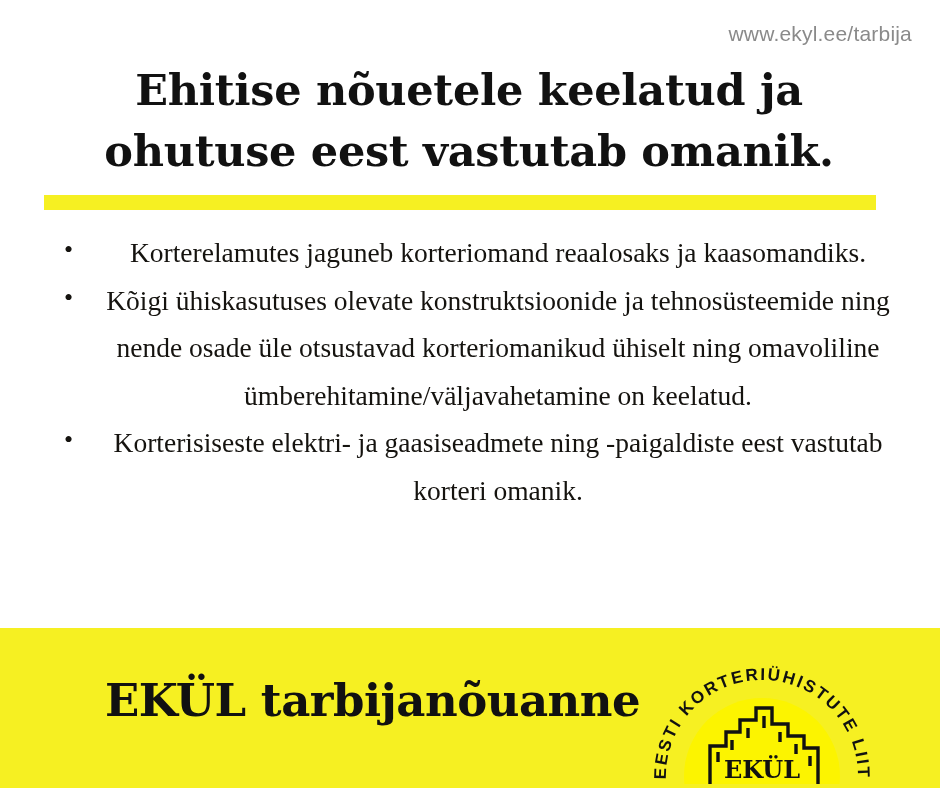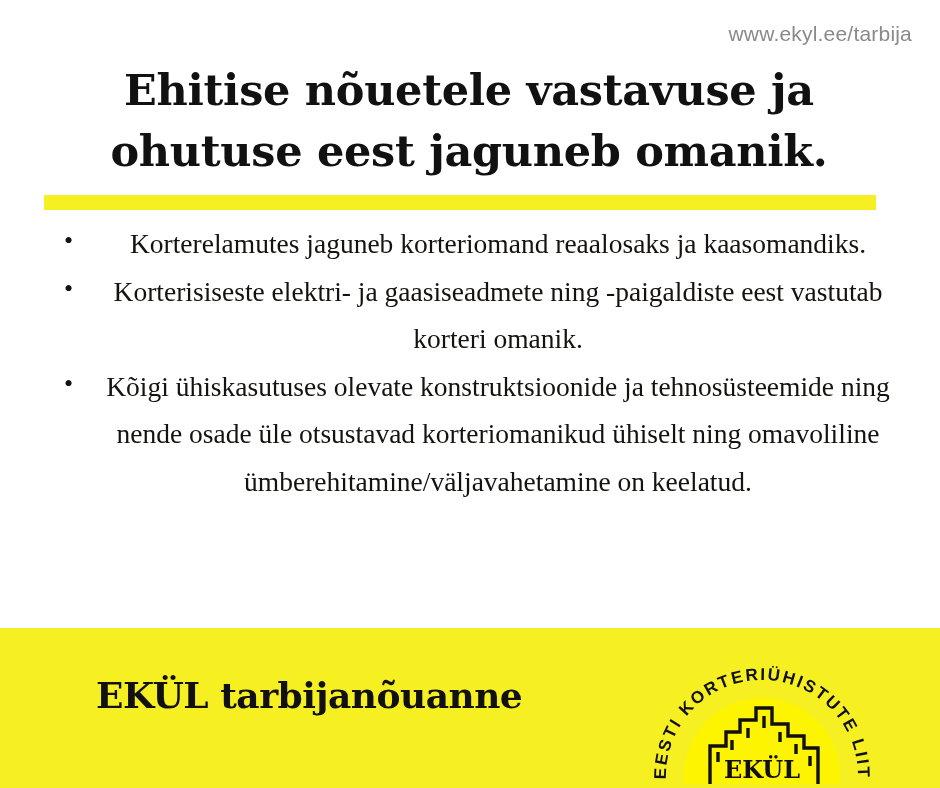--- a/index.html
+++ b/index.html
@@ -47,21 +47,21 @@
     position: absolute;
     left: 44px;
     top: 195px;
     width: 832px;
     height: 15px;
     background: #f6f022;
   }
   .bullets {
     position: absolute;
     left: 52px;
-    top: 220px;
+    top: 229px;
     width: 850px;
     margin: 0;
     padding: 0;
     list-style: none;
   }
   .bullets li {
     position: relative;
     padding-left: 42px;
     font-family: "Liberation Serif", serif;
     font-size: 27.5px;
@@ -79,25 +79,25 @@
   .footer {
     position: absolute;
     left: 0;
     bottom: 0;
     width: 940px;
     height: 160px;
     background: #f6f022;
   }
   .footer-text {
     position: absolute;
-    left: 96px;
+    left: 105px;
     top: 46px;
     font-family: "DejaVu Serif", serif;
     font-weight: bold;
-    font-size: 36px;
+    font-size: 45px;
     color: #111111;
     letter-spacing: -0.5px;
   }
   .logo {
     position: absolute;
     left: 648px;
     top: 8px;
     width: 228px;
     height: 148px;
   }
@@ -105,27 +105,27 @@
     display: block;
   }
 </style>
 </head>
 <body>
 
 <div class="slide">
 
   <div class="url">www.ekyl.ee/tarbija</div>
 
-  <div class="headline">Ehitise nõuetele vastavuse ja ohutuse eest jaguneb omanik.</div>
+  <div class="headline">Ehitise nõuetele keelatud ja ohutuse eest vastutab omanik.</div>
   <div class="headline-underline"></div>
 
   <ul class="bullets">
     <li>Korterelamutes jaguneb korteriomand reaalosaks ja kaasomandiks.</li>
+    <li>Kõigi ühiskasutuses olevate konstruktsioonide ja tehnosüsteemide ning nende osade üle otsustavad korteriomanikud ühiselt ning omavoliline ümberehitamine/väljavahetamine on keelatud.</li>
     <li>Korterisiseste elektri- ja gaasiseadmete ning -paigaldiste eest vastutab korteri omanik.</li>
-    <li>Kõigi ühiskasutuses olevate konstruktsioonide ja tehnosüsteemide ning nende osade üle otsustavad korteriomanikud ühiselt ning omavoliline ümberehitamine/väljavahetamine on keelatud.</li>
   </ul>
 
   <div class="footer">
     <div class="footer-text">EKÜL tarbijanõuanne</div>
 
     <div class="logo">
       <svg width="228" height="148" viewBox="0 0 228 148" xmlns="http://www.w3.org/2000/svg">
         <defs>
           <path id="arcpath" d="M 18 140 A 96 96 0 0 1 210 140" fill="none"></path>
         </defs>

